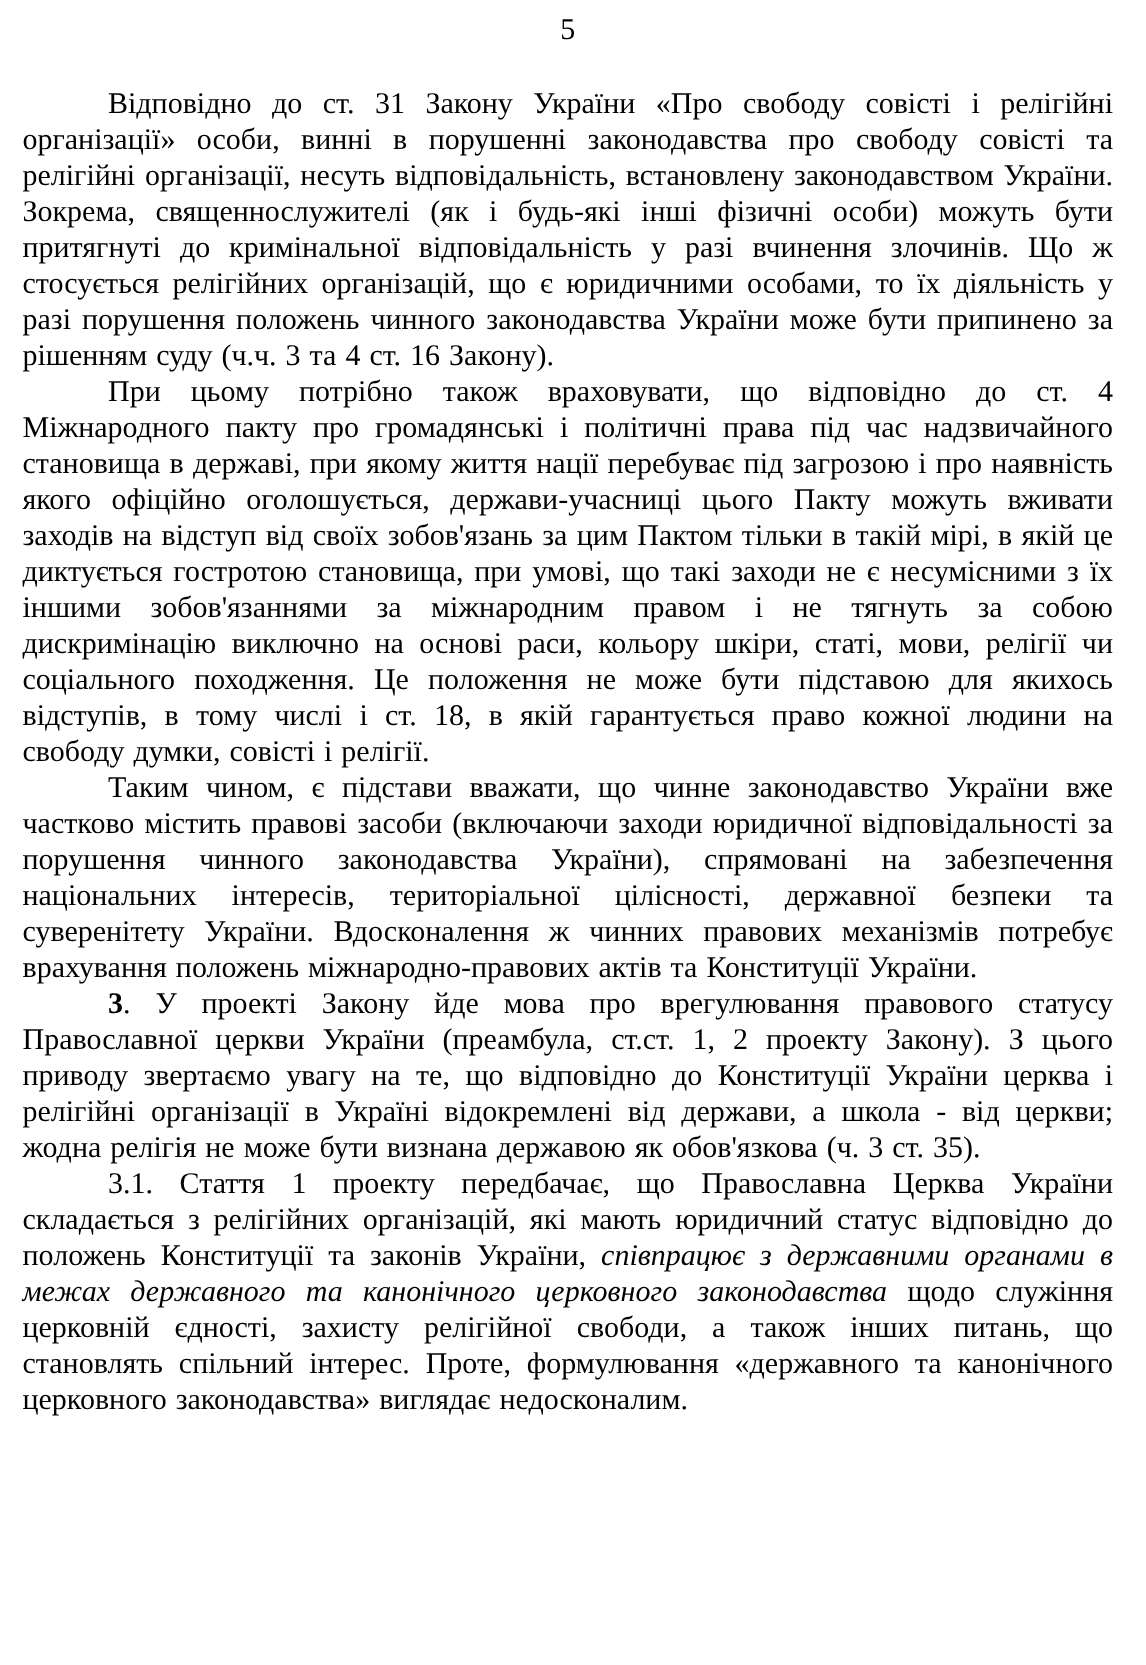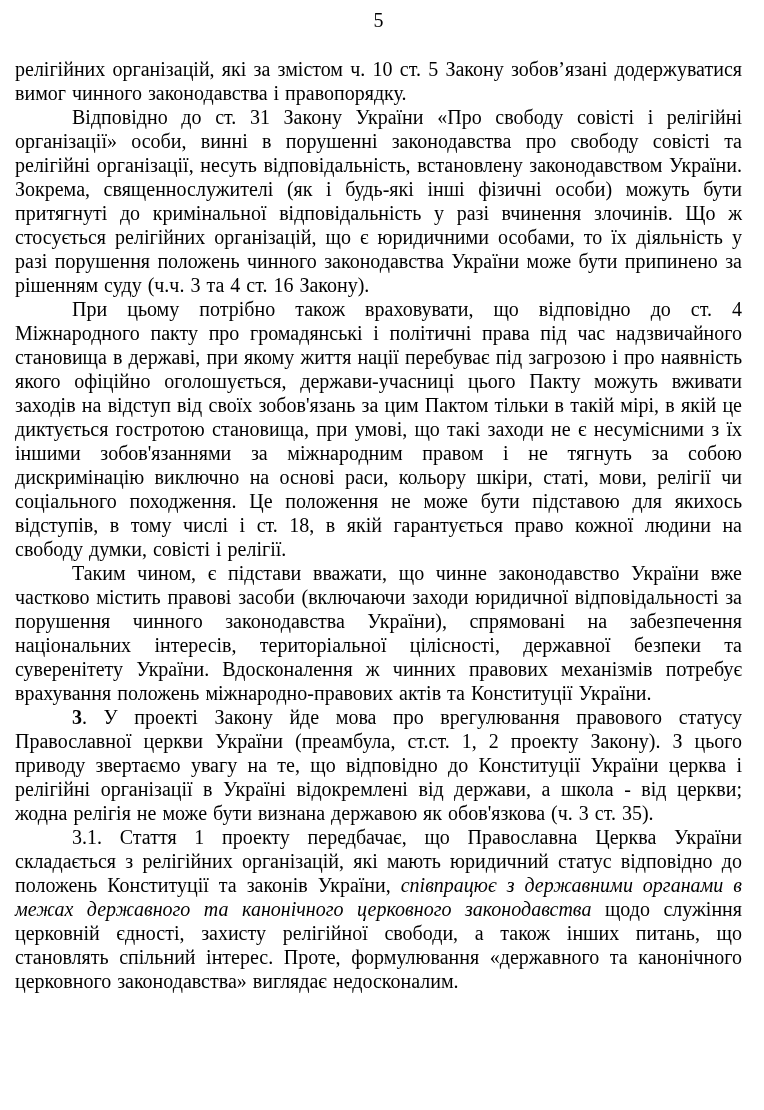--- a/index.html
+++ b/index.html
@@ -42,20 +42,19 @@
   }
   .seg-bold   { font-weight: bold; }
   .seg-italic { font-style: italic; }
 </style>
 </head>
 <body>
 
 <div class="page">
   <div class="page-number">5</div>
   <div class="content">
-      <p><span>релігійних організацій, які за змістом ч. 10 ст. 5 Закону зобов’язані додержуватися вимог чинного законодавства і правопорядку.</span></p>
       <p class="indent"><span>Відповідно до ст. 31 Закону України «Про свободу совісті і релігійні організації» особи, винні в порушенні законодавства про свободу совісті та релігійні організації, несуть відповідальність, встановлену законодавством України. Зокрема, священнослужителі (як і будь-які інші фізичні особи) можуть бути притягнуті до кримінальної відповідальність у разі вчинення злочинів. Що ж стосується релігійних організацій, що є юридичними особами, то їх діяльність у разі порушення положень чинного законодавства України може бути припинено за рішенням суду (ч.ч. 3 та 4 ст. 16 Закону).</span></p>
       <p class="indent"><span>При цьому потрібно також враховувати, що відповідно до ст. 4 Міжнародного пакту про громадянські і політичні права під час надзвичайного становища в державі, при якому життя нації перебуває під загрозою і про наявність якого офіційно оголошується, держави-учасниці цього Пакту можуть вживати заходів на відступ від своїх зобов'язань за цим Пактом тільки в такій мірі, в якій це диктується гостротою становища, при умові, що такі заходи не є несумісними з їх іншими зобов'язаннями за міжнародним правом і не тягнуть за собою дискримінацію виключно на основі раси, кольору шкіри, статі, мови, релігії чи соціального походження. Це положення не може бути підставою для якихось відступів, в тому числі і ст. 18, в якій гарантується право кожної людини на свободу думки, совісті і релігії.</span></p>
       <p class="indent"><span>Таким чином, є підстави вважати, що чинне законодавство України вже частково містить правові засоби (включаючи заходи юридичної відповідальності за порушення чинного законодавства України), спрямовані на забезпечення національних інтересів, територіальної цілісності, державної безпеки та суверенітету України. Вдосконалення ж чинних правових механізмів потребує врахування положень міжнародно-правових актів та Конституції України.</span></p>
       <p class="indent"><span class="seg-bold">3</span><span>. У проекті Закону йде мова про врегулювання правового статусу Православної церкви України (преамбула, ст.ст. 1, 2 проекту Закону). З цього приводу звертаємо увагу на те, що відповідно до Конституції України церква і релігійні організації в Україні відокремлені від держави, а школа - від церкви; жодна релігія не може бути визнана державою як обов'язкова (ч. 3 ст. 35).</span></p>
       <p class="indent"><span>3.1. Стаття 1 проекту передбачає, що Православна Церква України складається з релігійних організацій, які мають юридичний статус відповідно до положень Конституції та законів України, </span><span class="seg-italic">співпрацює з державними органами в межах державного та канонічного церковного законодавства</span><span> щодо служіння церковній єдності, захисту релігійної свободи, а також інших питань, що становлять спільний інтерес. Проте, формулювання «державного та канонічного церковного законодавства» виглядає недосконалим.</span></p>
     </div>
 </div>
 
 </body></html>

